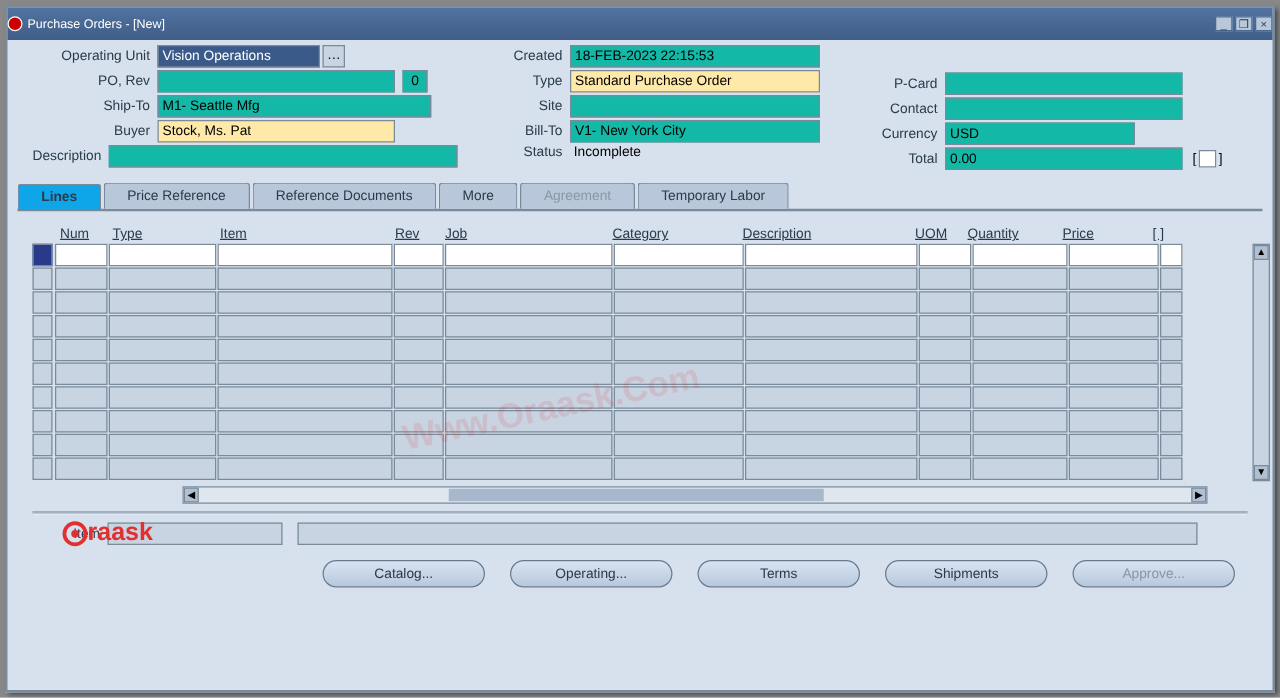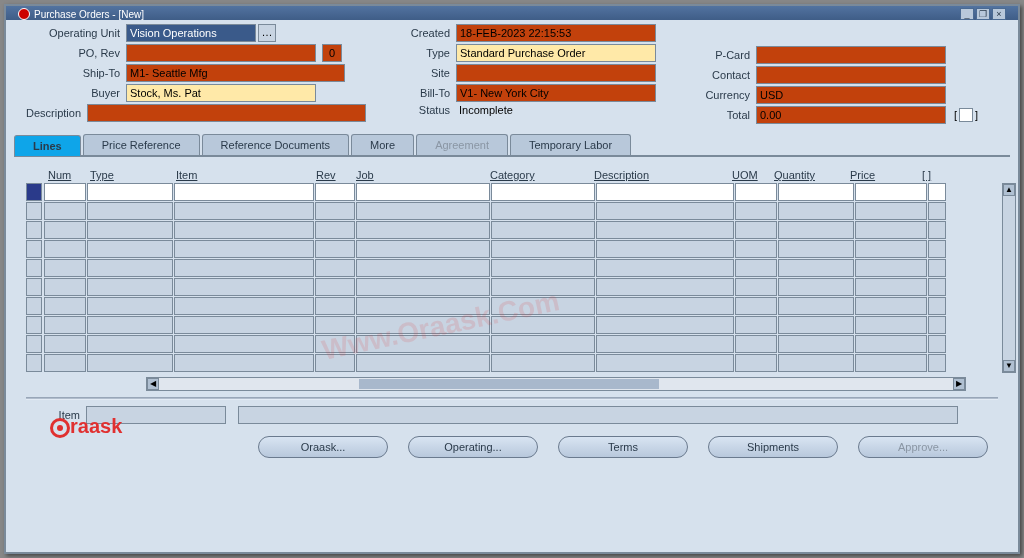--- a/index.html
+++ b/index.html
@@ -1,25 +1,25 @@
 <!DOCTYPE html>
 <html><head>
 <meta charset="utf-8">
 <style>
 * { box-sizing: border-box; font-family: Arial, sans-serif; font-size: 11px; }
 body { margin: 0; background: #888; width: 1024px; height: 558px; overflow: hidden; }
 .window { width: 1016px; height: 550px; margin: 4px; background: #d6e1ed; border: 2px solid #7a8a9a; box-shadow: 2px 2px 4px rgba(0,0,0,0.5); }
-.titlebar { background: linear-gradient(#5273a0, #3f5d87); color: #fff; height: 14px; display: flex; align-items: flex-end; padding: 0 12px; }
+.titlebar { background: linear-gradient(#5273a0, #3f5d87); color: #fff; height: 26px; display: flex; align-items: center; padding: 0 0; }
 .titlebar .oracle-icon { width: 12px; height: 12px; background: #c00; border-radius: 50%; border: 1px solid #fff; margin-right: 4px; }
 .titlebar .title { flex: 1; font-size: 10px; }
 .titlebar .win-btn { width: 14px; height: 12px; background: #b8c8da; border: 1px solid #4a6a92; margin-left: 2px; text-align: center; line-height: 10px; font-size: 9px; color: #2a3a4a; cursor: pointer; }
 .form-area { padding: 4px 20px 0 20px; }
 .row { display: flex; align-items: center; margin-bottom: 2px; }
 .label { text-align: right; padding-right: 6px; color: #2a3a4a; }
-.field { height: 18px; background: #c2410c; border: 1px solid #7a8a9a; padding: 0 3px; line-height: 16px; }
+.field { height: 18px; background: #14b8a6; border: 1px solid #7a8a9a; padding: 0 3px; line-height: 16px; }
 .field.highlight { background: #ffe9a8; }
 .field.sel { background: #3a5a8a; color: #fff; }
 .lov-btn { width: 18px; height: 18px; background: #c8d4e2; border: 1px solid #7a8a9a; margin-left: 2px; text-align: center; line-height: 14px; cursor: pointer; }
 .hdr { display: flex; }
 .left-col { width: 340px; }
 .mid-col { width: 310px; }
 .right-col { width: 320px; }
 .tabs { display: flex; margin: 8px 8px 0 8px; border-bottom: 2px solid #7a8a9a; }
 .tab { padding: 4px 18px; background: #b8c8da; border: 1px solid #7a8a9a; border-bottom: none; margin-right: 2px; border-radius: 3px 3px 0 0; cursor: pointer; color: #2a3a4a; }
 .tab.active { background: #0ea5e9; font-weight: bold; position: relative; top: 1px; }
@@ -119,21 +119,21 @@
         <div class="row">
           <div class="label" style="width:80px">P-Card</div>
           <div class="field" style="width:190px"></div>
         </div>
         <div class="row">
           <div class="label" style="width:80px">Contact</div>
           <div class="field" style="width:190px"></div>
         </div>
         <div class="row">
           <div class="label" style="width:80px">Currency</div>
-          <div class="field" style="width:190px">USD</div>
+          <div class="field" style="width:152px">USD</div>
         </div>
         <div class="row">
           <div class="label" style="width:80px">Total</div>
           <div class="field" style="width:190px">0.00</div>
           <div class="bracket" style="margin-left:6px">
             <span>[</span>
               <div class="chk"></div>
               <span>]</span>
           </div>
         </div>
@@ -322,21 +322,21 @@
 
   <div class="divider"></div>
 
   <div class="bottom-item">
     <div class="label" style="width:60px">Item</div>
     <div class="field" style="width:140px;background:#c8d4e2"></div>
     <div class="field" style="width:720px;margin-left:12px;background:#c8d4e2"></div>
   </div>
 
   <div class="btn-row">
-    <div class="btn">Oraask...</div>
+    <div class="btn">Catalog...</div>
     <div class="btn">Operating...</div>
     <div class="btn">Terms</div>
     <div class="btn">Shipments</div>
     <div class="btn disabled">Approve...</div>
   </div>
 
   <div class="watermark">Www.Oraask.Com</div>
   <div class="logo"><span class="circ"></span>raask</div>
 </div>
 

